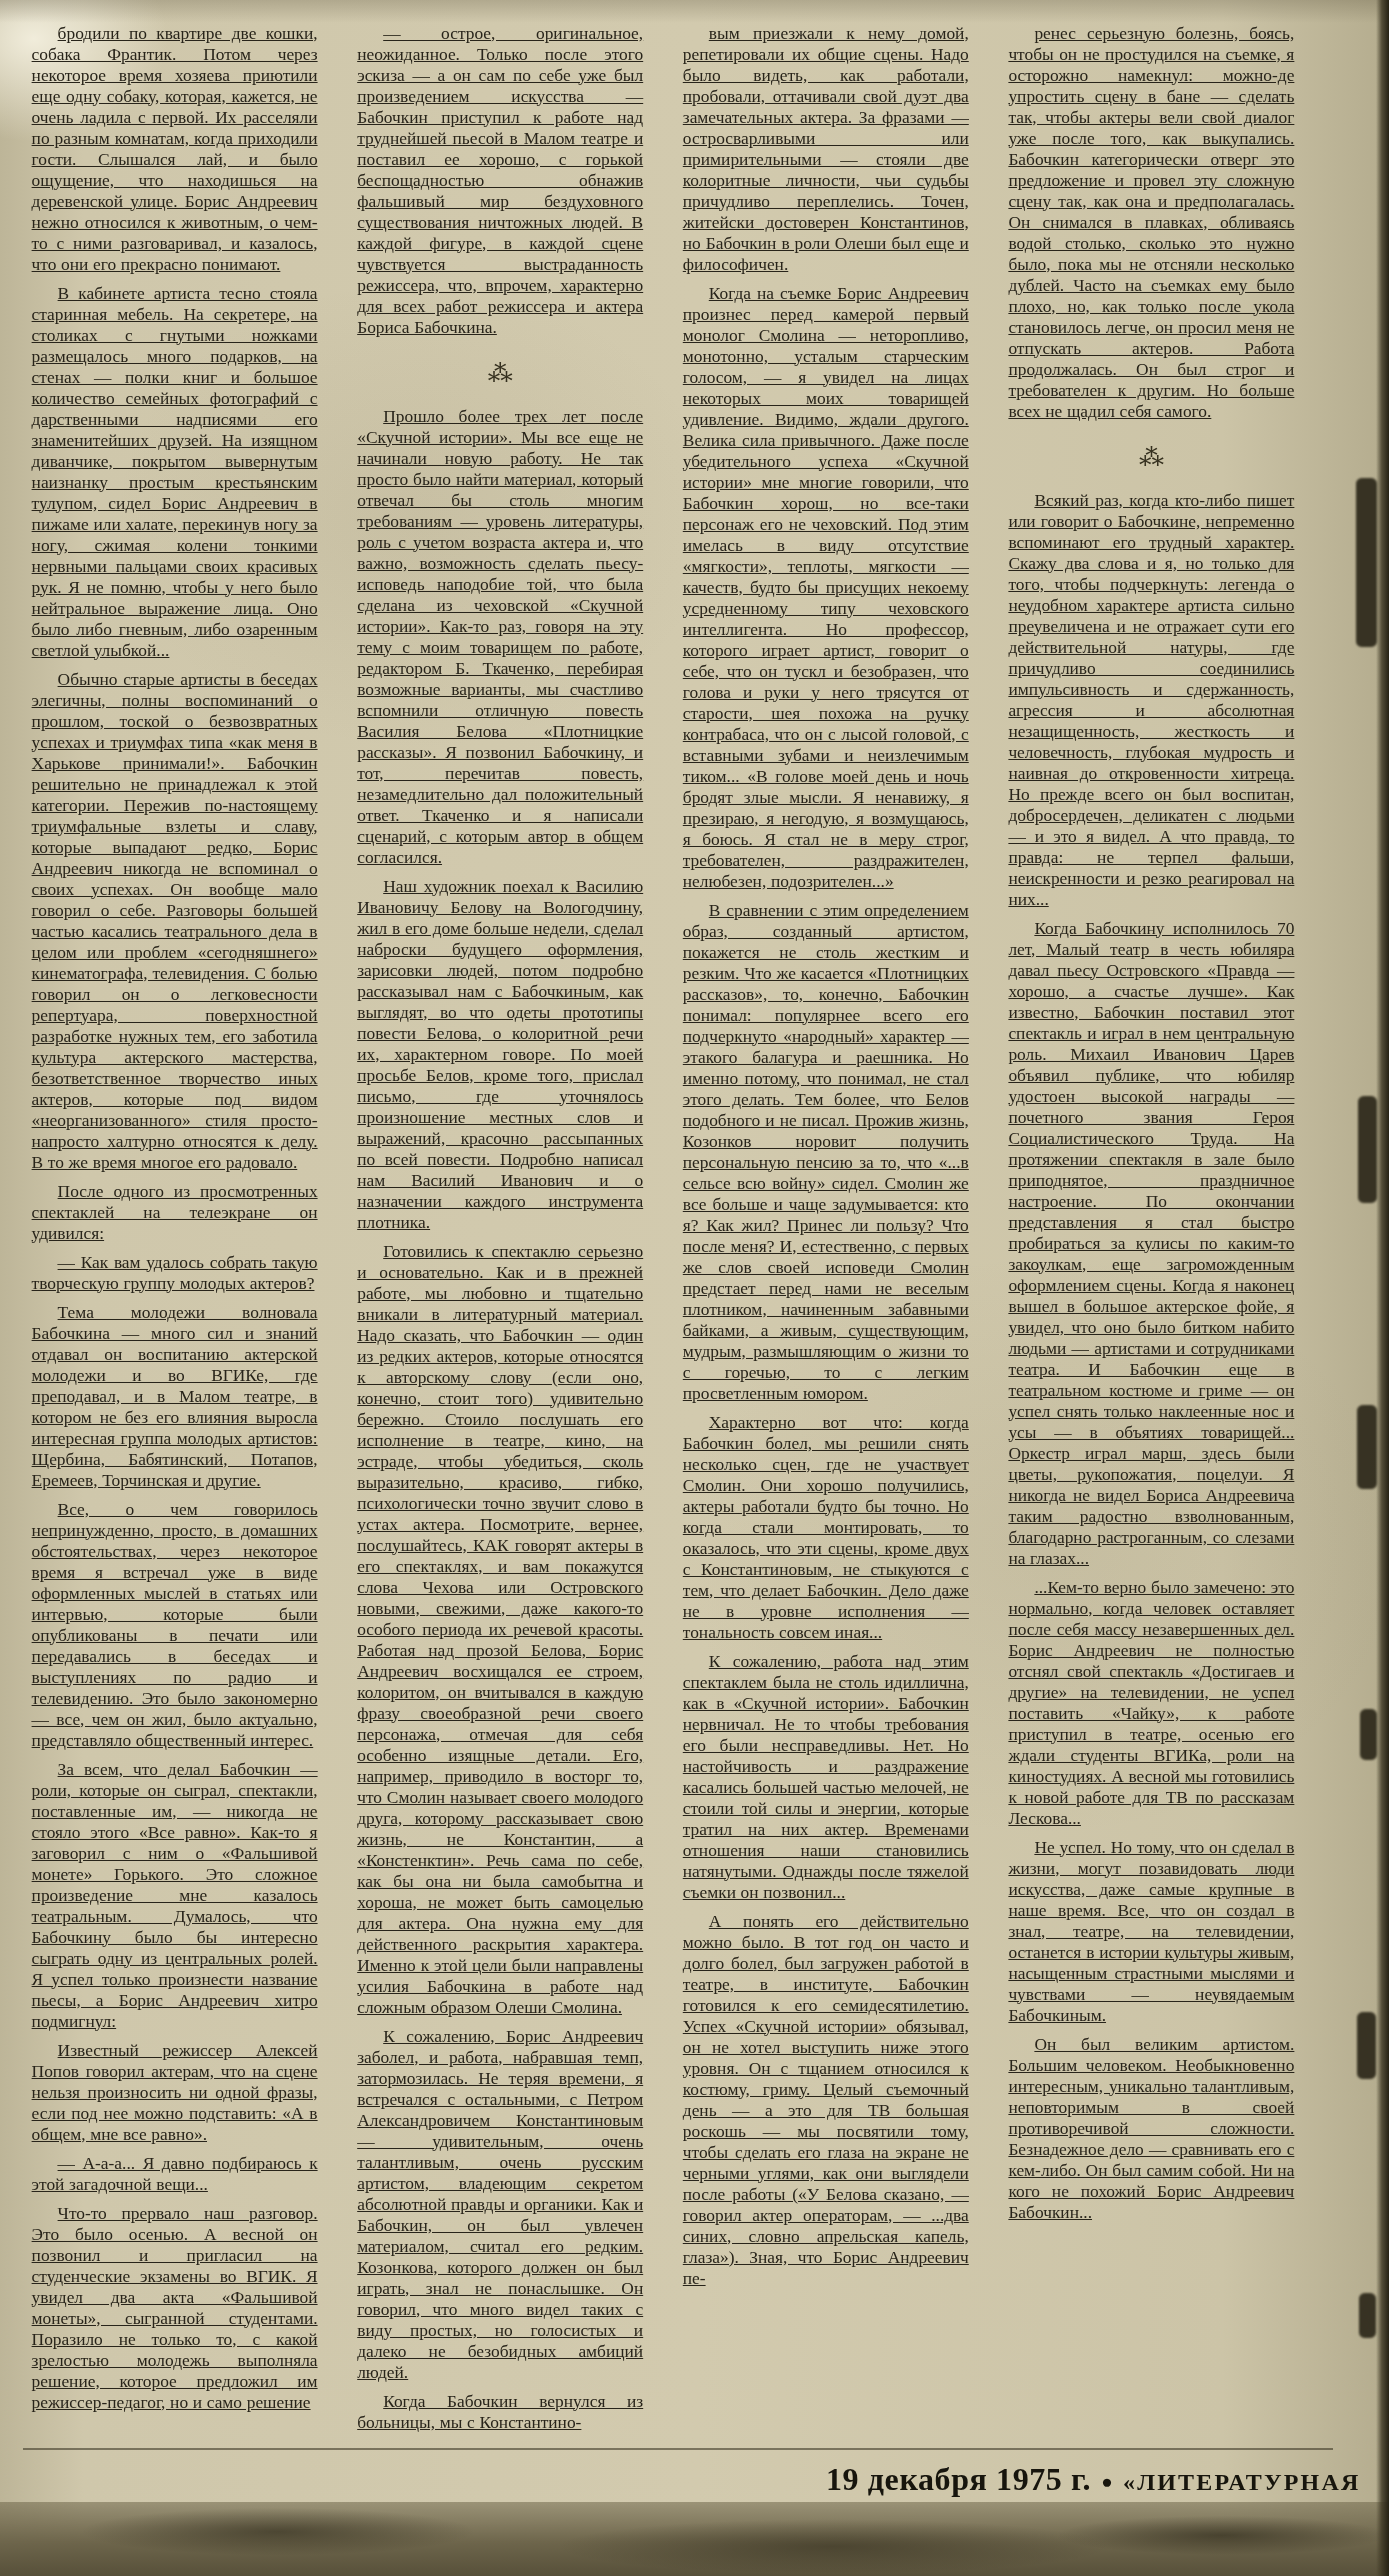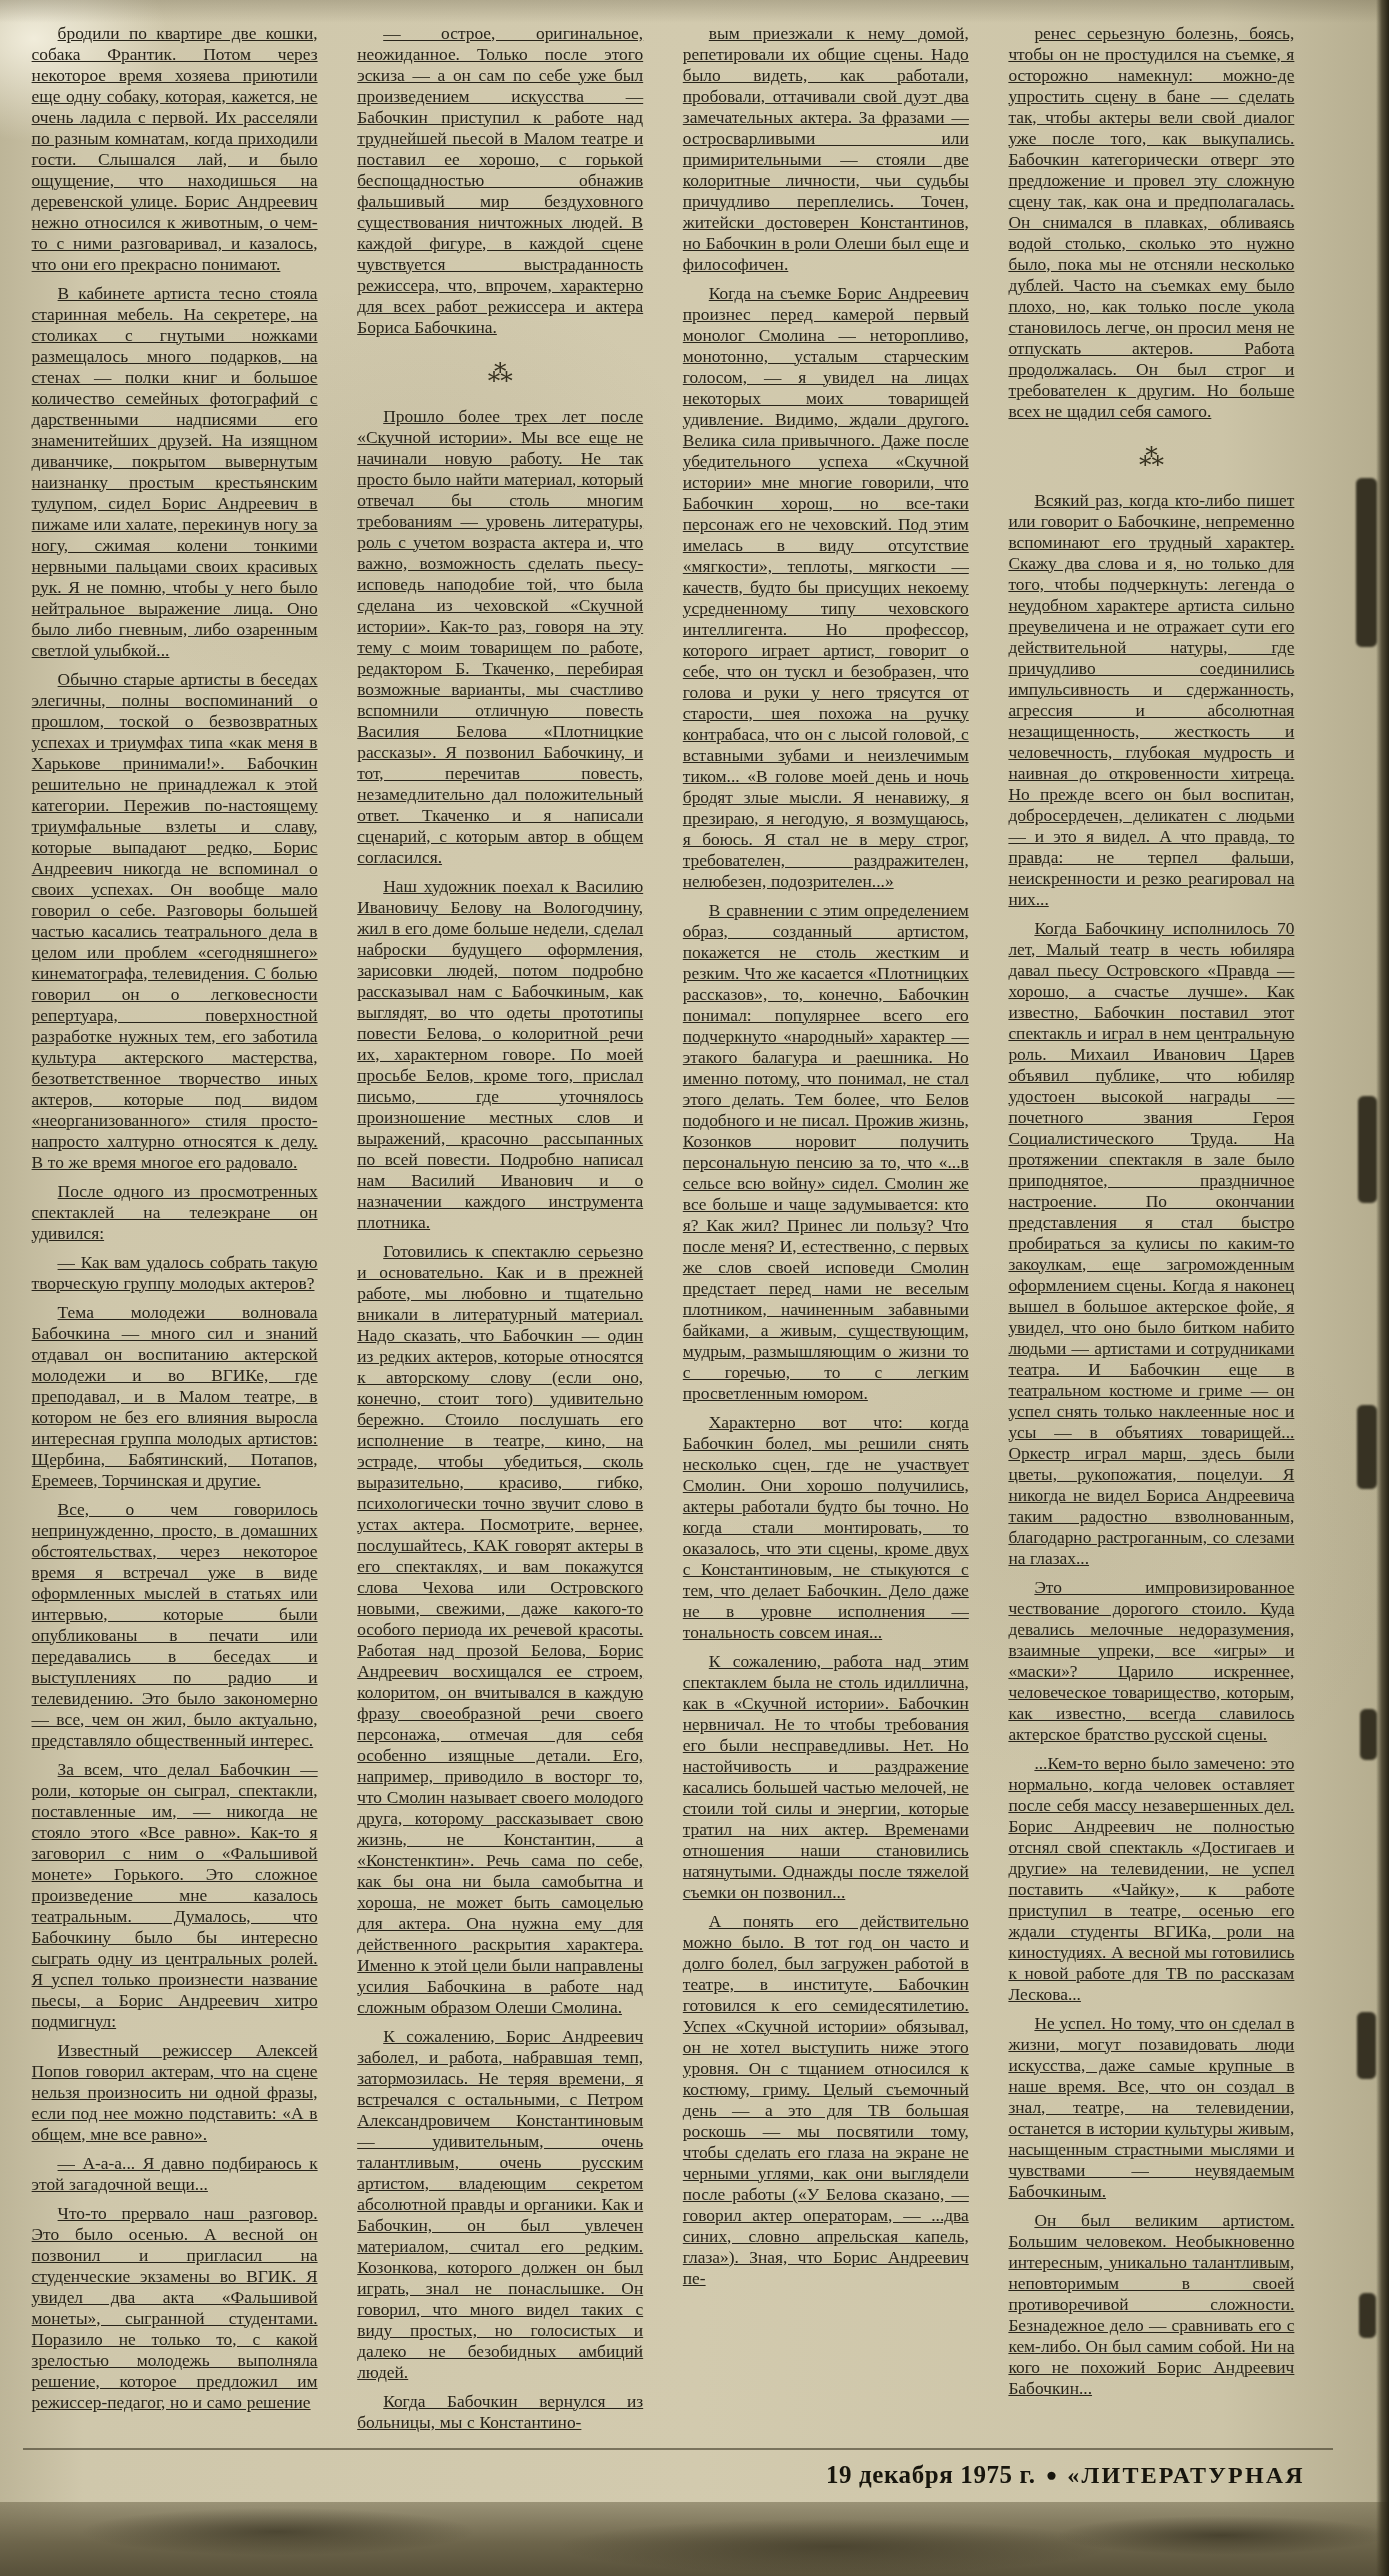--- a/index.html
+++ b/index.html
@@ -51,21 +51,21 @@
     color: #35301f;
     text-indent: 0;
   }
   .footer {
     position: absolute;
     left: 826px; top: 2461px;
     white-space: nowrap;
     color: #17150d;
     font-weight: bold;
   }
-  .footer .date { font-size: 25px; letter-spacing: 0.6px; }
+  .footer .date { font-size: 32px; letter-spacing: 0.6px; }
   .footer .dot  { font-size: 19px; padding: 0 7.9px; vertical-align: 2.2px; }
   .footer .masthead { font-size: 24px; letter-spacing: 2.2px; }
   .footer-rule {
     position: absolute;
     left: 22.5px; top: 2448px;
     width: 1310px; height: 1.7px;
     background: rgba(50,44,28,0.55);
   }
   
   .bottom-strip {
@@ -125,21 +125,20 @@
       <p>В сравнении с этим определением образ, созданный артистом, покажется не столь жестким и резким. Что же касается «Плотницких рассказов», то, конечно, Бабочкин понимал: популярнее всего его подчеркнуто «народный» характер — этакого балагура и раешника. Но именно потому, что понимал, не стал этого делать. Тем более, что Белов подобного и не писал. Прожив жизнь, Козонков норовит получить персональную пенсию за то, что «...в сельсе всю войну» сидел. Смолин же все больше и чаще задумывается: кто я? Как жил? Принес ли пользу? Что после меня? И, естественно, с первых же слов своей исповеди Смолин предстает перед нами не веселым плотником, начиненным забавными байками, а живым, существующим, мудрым, размышляющим о жизни то с горечью, то с легким просветленным юмором.</p>
       <p>Характерно вот что: когда Бабочкин болел, мы решили снять несколько сцен, где не участвует Смолин. Они хорошо получились, актеры работали будто бы точно. Но когда стали монтировать, то оказалось, что эти сцены, кроме двух с Константиновым, не стыкуются с тем, что делает Бабочкин. Дело даже не в уровне исполнения — тональность совсем иная...</p>
       <p>К сожалению, работа над этим спектаклем была не столь идиллична, как в «Скучной истории». Бабочкин нервничал. Не то чтобы требования его были несправедливы. Нет. Но настойчивость и раздражение касались большей частью мелочей, не стоили той силы и энергии, которые тратил на них актер. Временами отношения наши становились натянутыми. Однажды после тяжелой съемки он позвонил...</p>
       <p>А понять его действительно можно было. В тот год он часто и долго болел, был загружен работой в театре, в институте, Бабочкин готовился к его семидесятилетию. Успех «Скучной истории» обязывал, он не хотел выступить ниже этого уровня. Он с тщанием относился к костюму, гриму. Целый съемочный день — а это для ТВ большая роскошь — мы посвятили тому, чтобы сделать его глаза на экране не черными углями, как они выглядели после работы («У Белова сказано, — говорил актер операторам, — ...два синих, словно апрельская капель, глаза»). Зная, что Борис Андреевич пе-</p>
     </div>
     <div class="col">
       <p>ренес серьезную болезнь, боясь, чтобы он не простудился на съемке, я осторожно намекнул: можно-де упростить сцену в бане — сделать так, чтобы актеры вели свой диалог уже после того, как выкупались. Бабочкин категорически отверг это предложение и провел эту сложную сцену так, как она и предполагалась. Он снимался в плавках, обливаясь водой столько, сколько это нужно было, пока мы не отсняли несколько дублей. Часто на съемках ему было плохо, но, как только после укола становилось легче, он просил меня не отпускать актеров. Работа продолжалась. Он был строг и требователен к другим. Но больше всех не щадил себя самого.</p>
       <div class="ornament">⁂</div>
       <p>Всякий раз, когда кто-либо пишет или говорит о Бабочкине, непременно вспоминают его трудный характер. Скажу два слова и я, но только для того, чтобы подчеркнуть: легенда о неудобном характере артиста сильно преувеличена и не отражает сути его действительной натуры, где причудливо соединились импульсивность и сдержанность, агрессия и абсолютная незащищенность, жесткость и человечность, глубокая мудрость и наивная до откровенности хитреца. Но прежде всего он был воспитан, добросердечен, деликатен с людьми — и это я видел. А что правда, то правда: не терпел фальши, неискренности и резко реагировал на них...</p>
       <p>Когда Бабочкину исполнилось 70 лет, Малый театр в честь юбиляра давал пьесу Островского «Правда — хорошо, а счастье лучше». Как известно, Бабочкин поставил этот спектакль и играл в нем центральную роль. Михаил Иванович Царев объявил публике, что юбиляр удостоен высокой награды — почетного звания Героя Социалистического Труда. На протяжении спектакля в зале было приподнятое, праздничное настроение. По окончании представления я стал быстро пробираться за кулисы по каким-то закоулкам, еще загроможденным оформлением сцены. Когда я наконец вышел в большое актерское фойе, я увидел, что оно было битком набито людьми — артистами и сотрудниками театра. И Бабочкин еще в театральном костюме и гриме — он успел снять только наклеенные нос и усы — в объятиях товарищей... Оркестр играл марш, здесь были цветы, рукопожатия, поцелуи. Я никогда не видел Бориса Андреевича таким радостно взволнованным, благодарно растроганным, со слезами на глазах...</p>
-      <p>Это импровизированное чествование дорогого стоило. Куда девались мелочные недоразумения, взаимные упреки, все «игры» и «маски»? Царило искреннее, человеческое товарищество, которым, как известно, всегда славилось актерское братство русской сцены.</p>
       <p>...Кем-то верно было замечено: это нормально, когда человек оставляет после себя массу незавершенных дел. Борис Андреевич не полностью отснял свой спектакль «Достигаев и другие» на телевидении, не успел поставить «Чайку», к работе приступил в театре, осенью его ждали студенты ВГИКа, роли на киностудиях. А весной мы готовились к новой работе для ТВ по рассказам Лескова...</p>
       <p>Не успел. Но тому, что он сделал в жизни, могут позавидовать люди искусства, даже самые крупные в наше время. Все, что он создал в знал, театре, на телевидении, останется в истории культуры живым, насыщенным страстными мыслями и чувствами — неувядаемым Бабочкиным.</p>
       <p>Он был великим артистом. Большим человеком. Необыкновенно интересным, уникально талантливым, неповторимым в своей противоречивой сложности. Безнадежное дело — сравнивать его с кем-либо. Он был самим собой. Ни на кого не похожий Борис Андреевич Бабочкин...</p>
     </div>
   </div>
 
 <div class="footer-rule"></div>
 
 <div class="footer">
   <span class="date">19 декабря 1975 г.</span>

